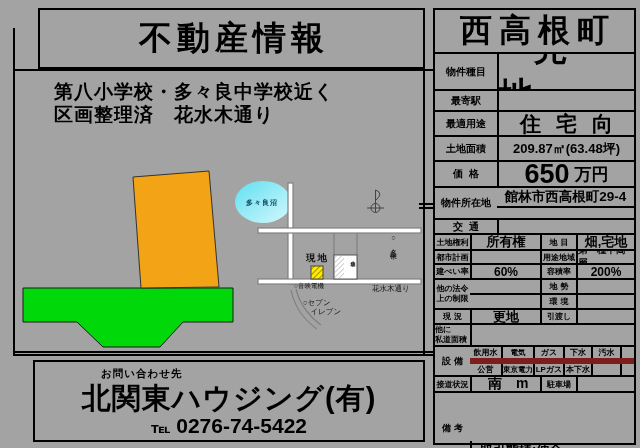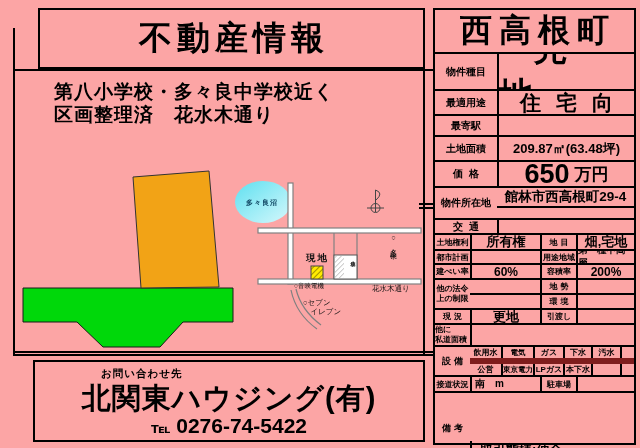--- a/index.html
+++ b/index.html
@@ -1,18 +1,18 @@
 <!DOCTYPE html>
 <html><head>
 <meta charset="utf-8">
 <style>
   * { margin:0; padding:0; box-sizing:border-box; }
   html,body { background:#e8e8e8; }
   #screen {
-    position:relative; width:640px; height:448px; background:#fca5a5;
+    position:relative; width:640px; height:448px; background:#a3a3a3;
     font-family:"Liberation Sans","DejaVu Sans",sans-serif; color:#000;
     overflow:hidden; font-weight:bold;
   }
   .abs { position:absolute; }
   .line { position:absolute; background:#000; }
 
   
   #title-box { left:38px; top:8px; width:387px; height:61px; border:2px solid #000;
     display:flex; align-items:center; justify-content:center; }
   #title-box .t { font-size:33px; letter-spacing:5px; text-indent:5px; }
@@ -163,28 +163,28 @@
 
     <div class="trow" style="height:42px">
       <div class="tcell val" id="town-title">西高根町</div>
     </div>
 
     <div class="trow" style="height:37px">
       <div class="tcell lblA">物件種目</div>
       <div class="tcell val" id="type-val">売地</div>
     </div>
 
+    <div class="trow" style="height:21px">
+      <div class="tcell lblA">最寄駅</div>
+      <div class="tcell val"></div>
+    </div>
+
     <div class="trow" style="height:25px">
       <div class="tcell lblA">最適用途</div>
       <div class="tcell val" id="use-val">住宅向</div>
-    </div>
-
-    <div class="trow" style="height:21px">
-      <div class="tcell lblA">最寄駅</div>
-      <div class="tcell val"></div>
     </div>
 
     <div class="trow" style="height:25px">
       <div class="tcell lblA">土地面積</div>
       <div class="tcell val" id="area-val">209.87㎡(63.48坪)</div>
     </div>
 
     <div class="trow" style="height:26px">
       <div class="tcell lblA ls6">価格</div>
       <div class="tcell val">
@@ -278,21 +278,21 @@
           <div class="fc fc3">LPガス</div>
           <div class="fc fc4">本下水</div>
           <div class="fc fc5"></div>
           <div class="fc fc6"></div>
         </div>
       </div>
     </div>
 
     <div class="trow" style="height:16px">
       <div class="tcell lblB">接道状況</div>
-      <div class="tcell c2" style="justify-content:flex-start; padding-left:3px; font-size:10px">南　m</div>
+      <div class="tcell c2" style="justify-content:flex-start; padding-left:16px; font-size:14px">南　m</div>
       <div class="tcell c3">駐車場</div>
       <div class="tcell c4"></div>
     </div>
 
     <div class="trow" id="remarks-row">
       <div class="tcell lblB ls3" style="font-size:9px">備考</div>
       <div class="tcell c4" id="remarks-val">取引態様:仲介</div>
     </div>
 
   </div>

